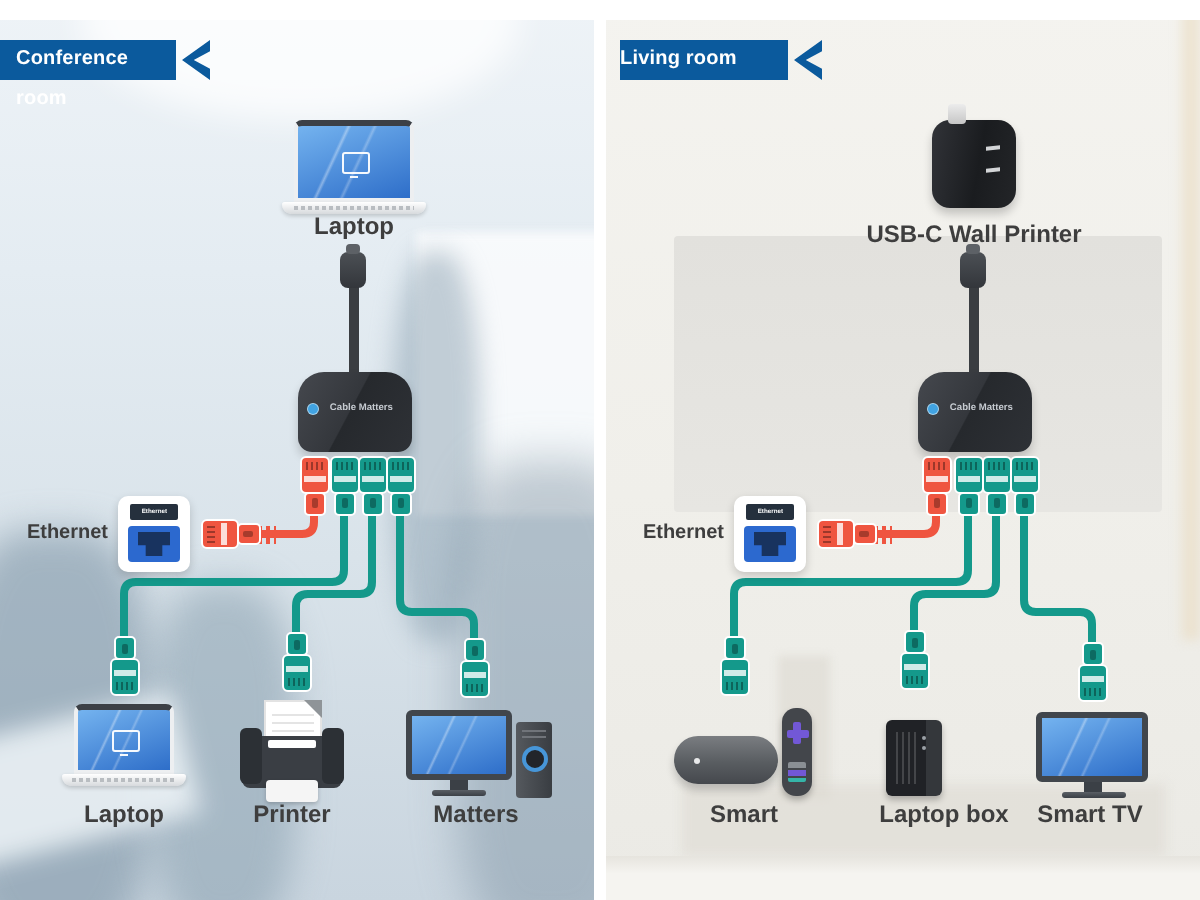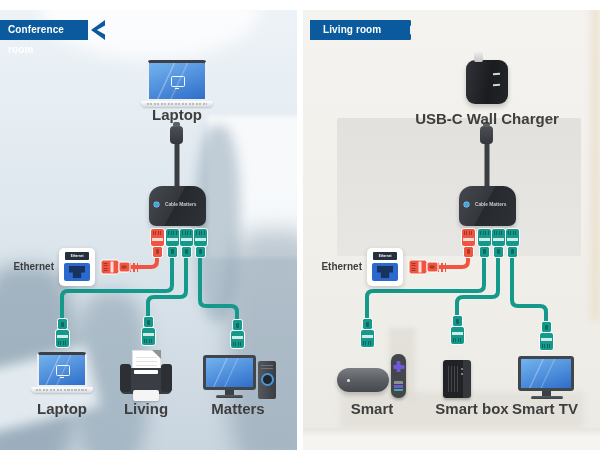--- a/index.html
+++ b/index.html
@@ -9,21 +9,21 @@
   #panel-left{left:0;background:linear-gradient(180deg,#eef3f7 0%,#e4ecf2 30%,#d9e3ea 62%,#c9d5df 100%);}
   #panel-right{left:303px;background:linear-gradient(180deg,#f4f3ef 0%,#f0efea 55%,#ebeae5 100%);}
   .top-strip{position:absolute;top:0;left:0;right:0;height:10px;background:#fff;z-index:2;}
   .bg-shape{position:absolute;z-index:0;}
   
   .banner{position:absolute;top:20px;height:20px;line-height:20px;background:var(--banner-blue);
           color:#fff;font-weight:700;font-size:10px;letter-spacing:.1px;z-index:10;}
   .banner-chev{position:absolute;top:20px;height:20px;width:14px;background:var(--banner-blue);z-index:10;
           clip-path:polygon(100% 0,0 50%,100% 100%,100% 72%,42% 50%,100% 28%);}
   
-  .lbl{position:absolute;transform:translateX(-50%);font-weight:700;font-size:15px;color:var(--label-gray);
+  .lbl{position:absolute;transform:translateX(-50%);font-weight:700;font-size:12px;color:var(--label-gray);
        white-space:nowrap;z-index:7;}
   .lbl-right{position:absolute;text-align:right;font-weight:700;font-size:10px;color:var(--label-gray);z-index:7;}
   
   .cables{position:absolute;left:0;top:0;z-index:3;}
   
   .hub{position:absolute;width:57px;height:40px;border-radius:13px 13px 7px 7px;z-index:4;
        background:linear-gradient(118deg,#45484e 0%,#34373c 46%,#26292d 47%,#2e3136 100%);
        box-shadow:0 3px 5px rgba(0,0,0,.18);}
   .brand{display:flex;align-items:center;justify-content:center;gap:2px;margin-top:15px;}
   .brand .dot{width:5px;height:5px;border-radius:50%;background:#41a3e2;box-shadow:0 0 0 .5px #a8d4ef;}
@@ -225,51 +225,51 @@
       </div>
       <div class="p-out" style="left:12px;top:40px;width:26px;height:11px;"></div>
     </div>
 
     <div class="monitor bluescreen" style="left:203px;top:355px;width:53px;height:35px;"></div>
     <div class="tv-neck" style="left:225px;top:390px;width:9px;height:5px;"></div>
     <div class="tv-base" style="left:216px;top:395px;width:27px;height:3px;"></div>
     <div class="tower" style="left:258px;top:361px;width:18px;height:38px;"></div>
 
     <div class="lbl" style="left:62px;top:400px;">Laptop</div>
-    <div class="lbl" style="left:146px;top:400px;">Living</div>
+    <div class="lbl" style="left:146px;top:400px;">Printer</div>
     <div class="lbl" style="left:238px;top:400px;">Matters</div>
   </div>
 
   <div class="panel" id="panel-right">
 
     <div class="bg-shape" style="left:34px;top:118px;width:244px;height:138px;background:linear-gradient(#e2e1dd,#e7e6e2);border-radius:2px;"></div>
     <div class="bg-shape" style="left:86px;top:328px;width:26px;height:72px;background:rgba(224,221,214,.8);filter:blur(2px);"></div>
     <div class="bg-shape" style="left:38px;top:392px;width:242px;height:36px;background:rgba(222,219,212,.65);filter:blur(3px);"></div>
     <div class="bg-shape" style="left:0;top:428px;width:297px;height:22px;background:linear-gradient(#e6e4de,#f5f4f0 40%);"></div>
     <div class="bg-shape" style="left:288px;top:0;width:9px;height:320px;background:rgba(233,221,196,.7);filter:blur(3px);"></div>
     <div class="top-strip"></div>
 
     <svg class="cables" width="297" height="450">
       <path d="M184,140 V192" fill="none" style="stroke:#3a3d41" stroke-width="5" stroke-linecap="round"></path>
       <path d="M136,267 H159 Q165,267 165,261 V250" fill="none" style="stroke:var(--cable-red)" stroke-width="4"></path>
       <path d="M181,250 V285 Q181,291 175,291 H70 Q64,291 64,297 V326" fill="none" style="stroke:var(--cable-teal)" stroke-width="4"></path>
       <path d="M195,250 V291 Q195,297 189,297 H160 Q154,297 154,303 V323" fill="none" style="stroke:var(--cable-teal)" stroke-width="4"></path>
       <path d="M209,250 V300 Q209,306 215,306 H237 Q243,306 243,312 V329" fill="none" style="stroke:var(--cable-teal)" stroke-width="4"></path>
     </svg>
 
-    <div class="banner" style="left:7px;width:100px;padding-left:13px;box-sizing:border-box;">
+    <div class="banner" style="left:7px;width:84px;box-sizing:border-box;">
       <span>Living room</span>
     </div>
     <div class="banner-chev" style="left:94px;"></div>
 
     <div class="charger" style="left:163px;top:60px;">
       <div class="prong"></div>
       <div class="ports"></div>
     </div>
-    <div class="lbl" style="left:184px;top:110px;">USB-C Wall Charger</div>
+    <div class="lbl" style="left:184px;top:110px;">USB-C Wall Printer</div>
 
     <div class="usbc" style="left:177px;top:126px;"></div>
     <div class="hub" style="left:156px;top:186px;">
       <div class="brand">
         <span class="dot"></span>
         <span class="txt">Cable Matters</span>
       </div>
     </div>
 
     <div class="rj45 red" style="left:157.5px;top:228px;">
@@ -321,17 +321,17 @@
       <div class="keys"></div>
     </div>
 
     <div class="cbox" style="left:140px;top:360px;"></div>
 
     <div class="monitor bluescreen" style="left:215px;top:356px;width:56px;height:35px;"></div>
     <div class="tv-neck" style="left:239px;top:391px;width:9px;height:5px;"></div>
     <div class="tv-base" style="left:228px;top:396px;width:32px;height:3px;"></div>
 
     <div class="lbl" style="left:69px;top:400px;">Smart</div>
-    <div class="lbl" style="left:169px;top:400px;">Smart box</div>
+    <div class="lbl" style="left:169px;top:400px;">Laptop box</div>
     <div class="lbl" style="left:242px;top:400px;">Smart TV</div>
   </div>
 
 </div>
 
 </body></html>

